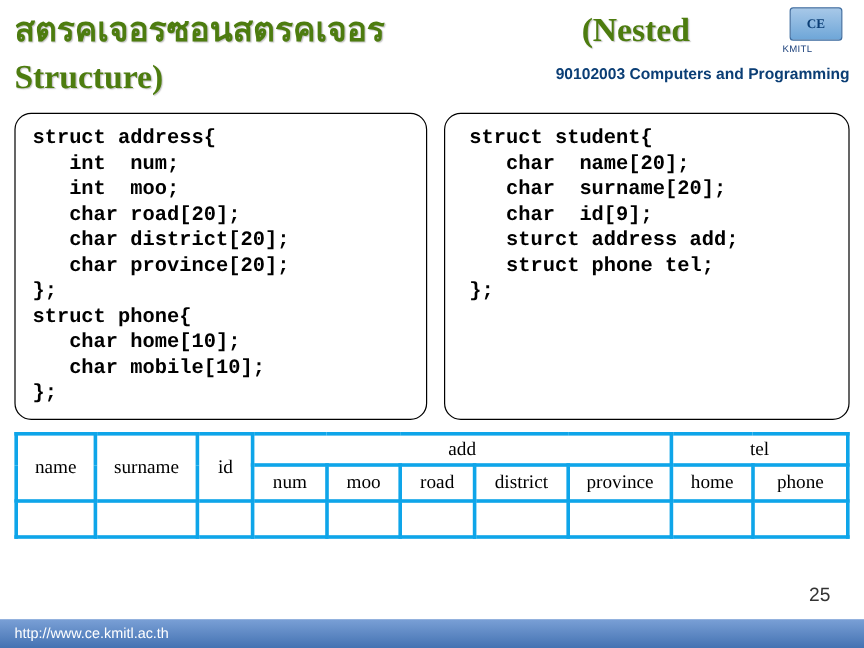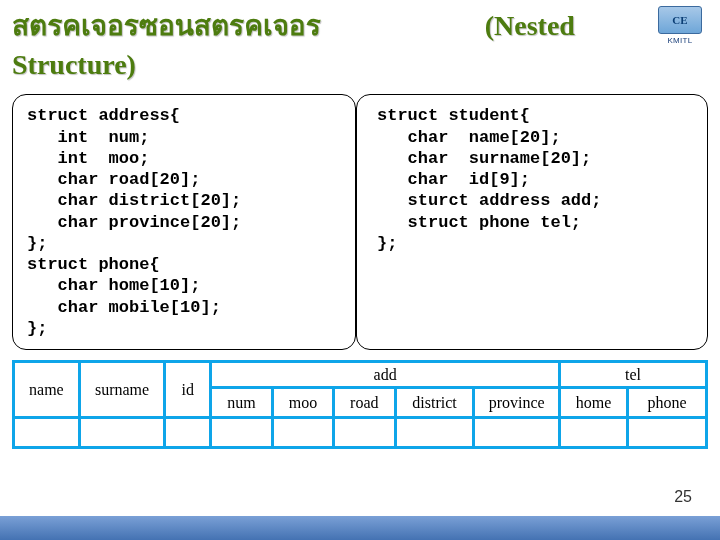--- a/index.html
+++ b/index.html
@@ -21,21 +21,20 @@
     color: #4d7c0f;
     text-shadow: 1px 1px 1px rgba(0,0,0,0.25);
     line-height: 1.4;
   }
   .logo {
     position: absolute;
     top: 6px;
     right: 12px;
     width: 56px;
     height: 48px;
-    text-align: center;
   }
   .logo-badge {
     width: 44px;
     height: 28px;
     background: linear-gradient(#a7c8e8,#6ea6d8);
     border: 1px solid #3b6a9e;
     border-radius: 3px;
     margin: 0 auto 2px auto;
     display: flex;
     align-items: center;
@@ -54,20 +53,21 @@
     position: absolute;
     top: 54px;
     right: 12px;
     font-family: sans-serif;
     font-size: 13px;
     color: #0b3e75;
     font-weight: bold;
   }
   .code-row {
     display: flex;
+    gap: 14px;
     padding: 4px 12px 8px 12px;
   }
   .code-box {
     border: 1.5px solid #000;
     border-radius: 14px;
     padding: 10px 14px;
     font-family: "Courier New", monospace;
     font-size: 17px;
     line-height: 1.25;
     white-space: pre;
@@ -125,20 +125,21 @@
   <div class="title">
     <span>สตรคเจอรซอนสตรคเจอร</span>
     <span style="display:inline-block; width:150px;"></span>
     <span>(Nested</span><br>
     <span>Structure)</span>
   </div>
   <div class="logo">
     <div class="logo-badge">CE</div>
     <div class="logo-under">KMITL</div>
   </div>
+  <div class="course-line">90102003 Computers and Programming</div>
 </div>
 
 <div class="code-row">
   <div class="code-box code-left">struct address{
    int  num;
    int  moo;
    char road[20];
    char district[20];
    char province[20];
 };
@@ -198,13 +199,14 @@
           <td></td>
           <td></td>
   </tr>
 </tbody>
     </table>
 </div>
 
 <div class="page-num">25</div>
 
 <div class="footer">
+  <span>http://www.ce.kmitl.ac.th</span>
 </div>
 
 </body></html>

